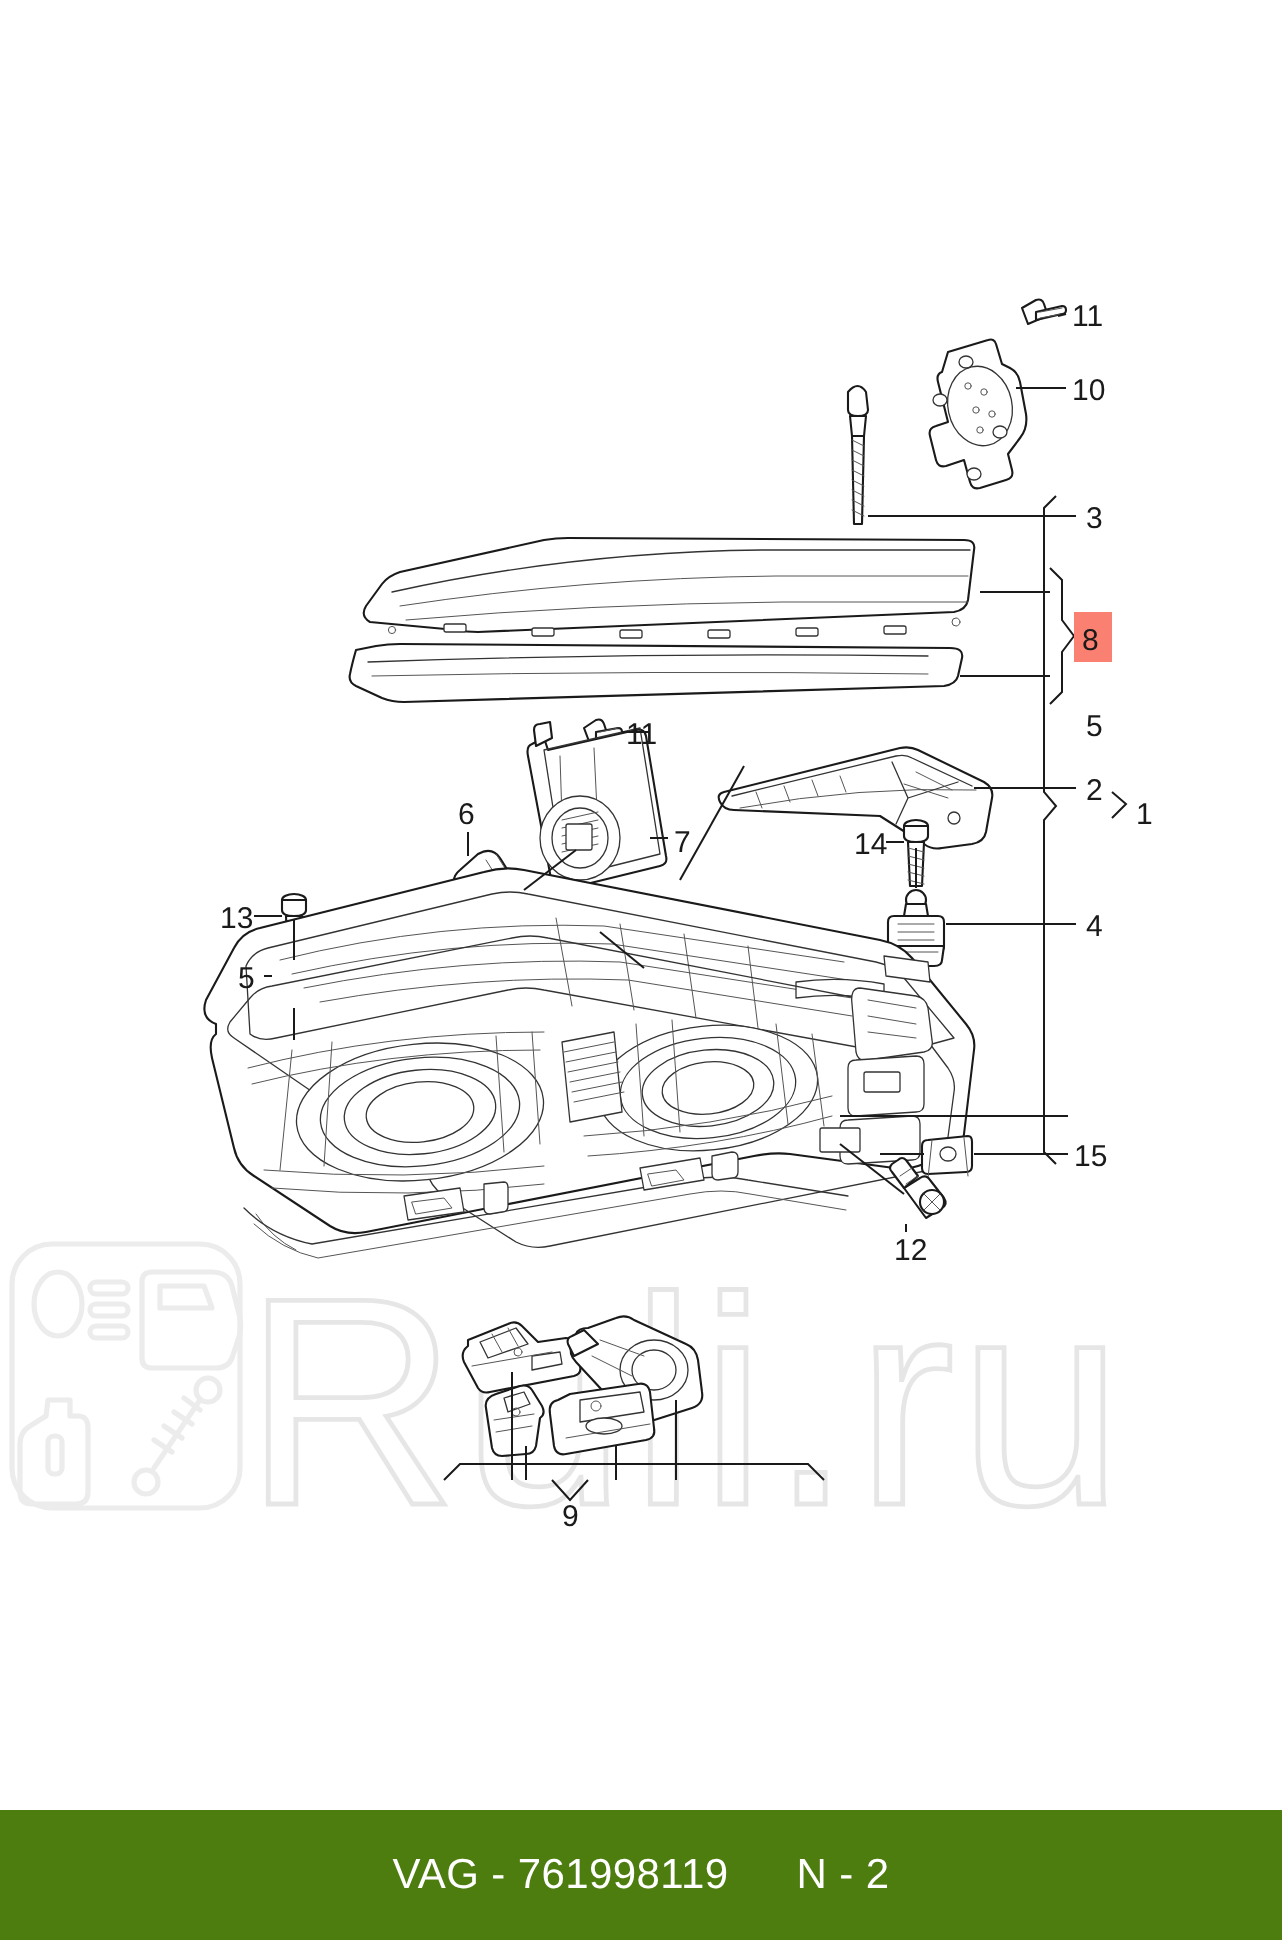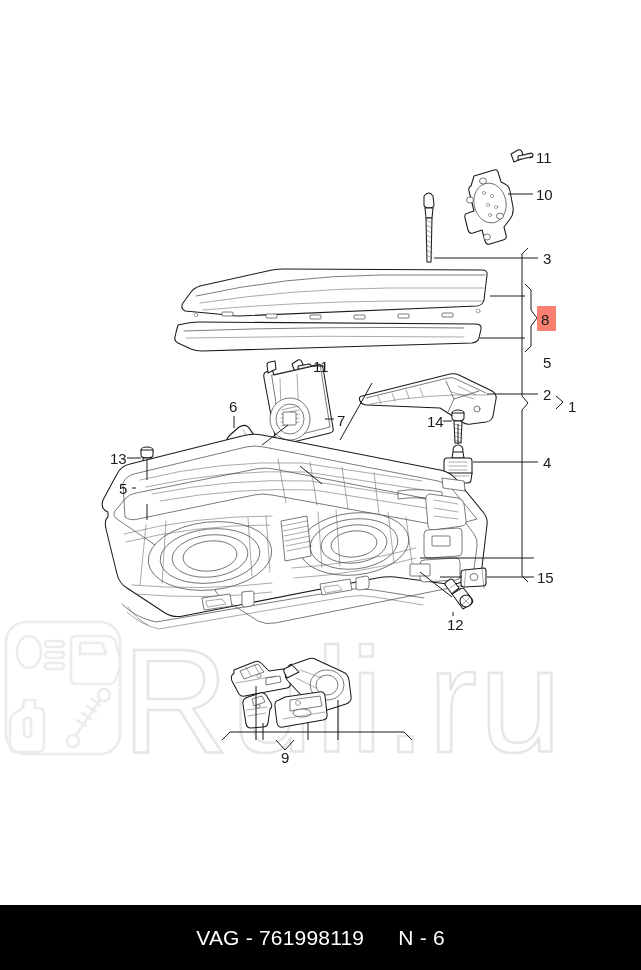--- a/index.html
+++ b/index.html
@@ -25,21 +25,21 @@
     width: 641px;
     height: 970px;
   }
   
   #footer-bar {
     position: absolute;
     left: 0;
     top: 905px;
     width: 641px;
     height: 65px;
-    background: #000000;
+    background: #4d7c0f;
     z-index: 40;
   }
   #footer-inner {
     position: absolute;
     left: 0;
     top: 0;
     width: 641px;
     height: 65px;
     display: flex;
     align-items: center;
@@ -425,17 +425,17 @@
         <text class="num" x="447" y="630">12</text>
         <text class="num" x="281" y="763">9</text>
       </g>
 
     </g>
   </svg>
 
   <div id="footer-bar">
     <div id="footer-inner">
       <span class="footer-text">VAG - 761998119</span>
-      <span class="footer-text">N - 6</span>
+      <span class="footer-text">N - 2</span>
     </div>
   </div>
 
 </div>
 
 </body></html>

